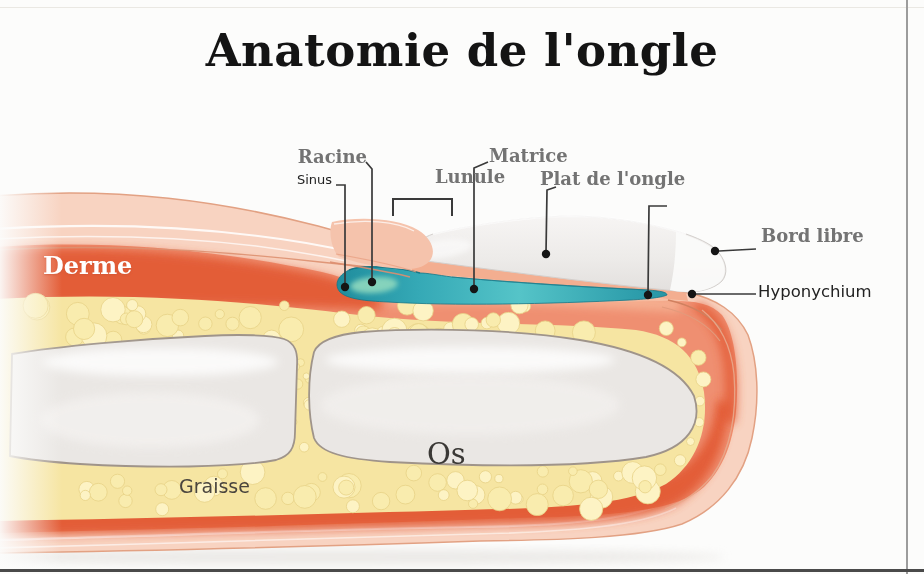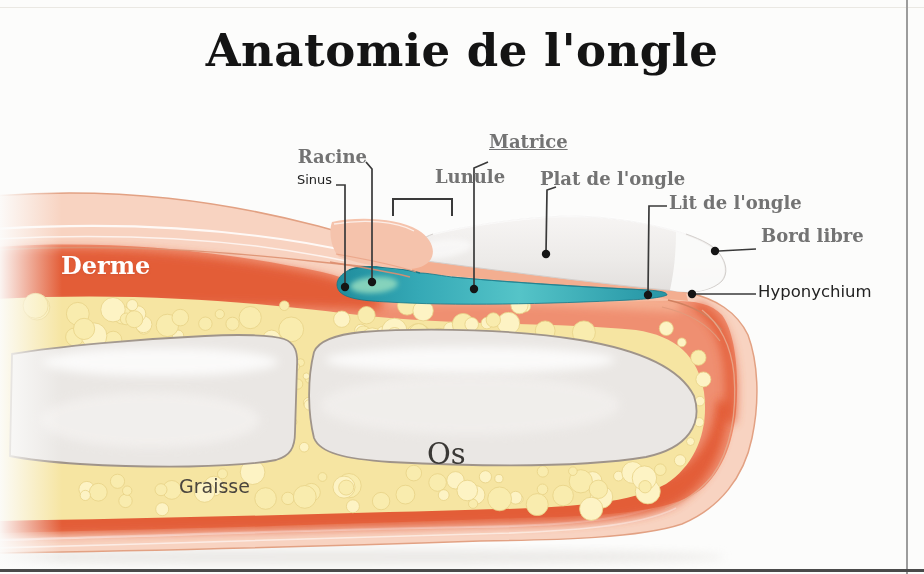--- a/index.html
+++ b/index.html
@@ -8,26 +8,26 @@
     font-family:"DejaVu Serif","Liberation Serif",serif;
   }
   .stage svg{position:absolute;left:0;top:0;}
   .lbl{position:absolute;white-space:nowrap;color:#737373;line-height:1.1;}
   .serif-b{font-family:"DejaVu Serif","Liberation Serif",serif;font-weight:700;font-size:18px;}
   .sans{font-family:"DejaVu Sans","Liberation Sans",sans-serif;font-weight:400;font-size:13px;color:#222;}
   #title{left:462px;top:26px;transform:translateX(-50%);font-size:45px;font-weight:700;color:#141414;letter-spacing:.5px;}
   #lbl-racine{left:367px;top:147px;transform:translateX(-100%);}
   #lbl-sinus{left:332px;top:173px;transform:translateX(-100%);}
   #lbl-lunule{left:422px;top:167px;transform:translateX(-50%);margin-left:48px;}
-  #lbl-matrice{left:489px;top:132px;text-decoration:underline;}
+  #lbl-matrice{left:489px;top:146px;}
   #lbl-plat{left:540px;top:169px;}
   #lbl-lit{left:669px;top:193px;}
   #lbl-bord{left:761px;top:226px;}
   #lbl-hypo{left:758px;top:283px;font-size:16.5px;}
-  #lbl-derme{left:61px;top:253px;font-size:24px;color:#ffffff;text-shadow:0 1px 2px rgba(200,80,50,.55);}
+  #lbl-derme{left:43px;top:253px;font-size:24px;color:#ffffff;text-shadow:0 1px 2px rgba(200,80,50,.55);}
   #lbl-os{left:427px;top:391px;font-weight:400;font-size:29px;color:#3a3835;margin-top:48px;}
   #lbl-graisse{left:179px;top:476px;font-size:19px;color:#4a453e;}
   .frame-right{position:absolute;top:0;right:16px;width:2.5px;height:574px;background:#9c9c9c;}
   .frame-bottom{position:absolute;left:0;top:569px;width:924px;height:3px;background:#4a4a4a;}
   .frame-top{position:absolute;left:0;top:7px;width:924px;height:1px;background:#eae8e3;}
 </style>
 </head>
 <body>
 
 <div class="stage">
@@ -275,21 +275,20 @@
     <circle cx="692" cy="294" r="4.2"></circle>
   </g>
 </svg>
 
   <div class="lbl" id="title">Anatomie de l'ongle</div>
   <div class="lbl serif-b" id="lbl-racine">Racine</div>
   <div class="lbl sans" id="lbl-sinus">Sinus</div>
   <div class="lbl serif-b" id="lbl-lunule">Lunule</div>
   <div class="lbl serif-b" id="lbl-matrice">Matrice</div>
   <div class="lbl serif-b" id="lbl-plat">Plat de l'ongle</div>
-  <div class="lbl serif-b" id="lbl-lit">Lit de l'ongle</div>
   <div class="lbl serif-b" id="lbl-bord">Bord libre</div>
   <div class="lbl sans" id="lbl-hypo">Hyponychium</div>
   <div class="lbl serif-b" id="lbl-derme">Derme</div>
   <div class="lbl" id="lbl-os">Os</div>
   <div class="lbl sans" id="lbl-graisse">Graisse</div>
 
   <div class="frame-top"></div>
   <div class="frame-right"></div>
   <div class="frame-bottom"></div>
 </div>

